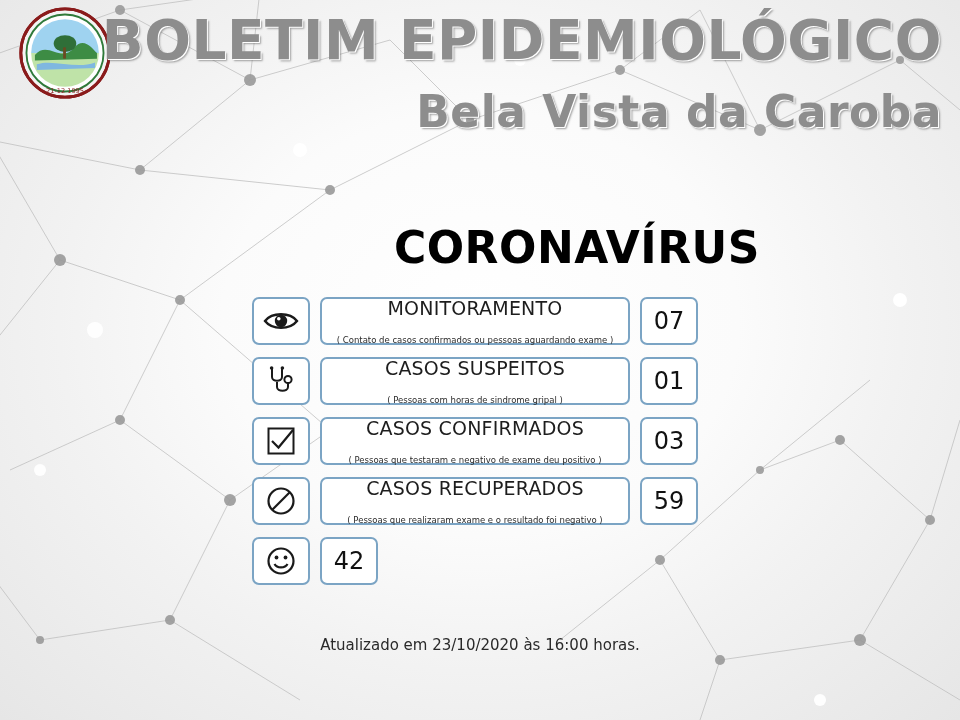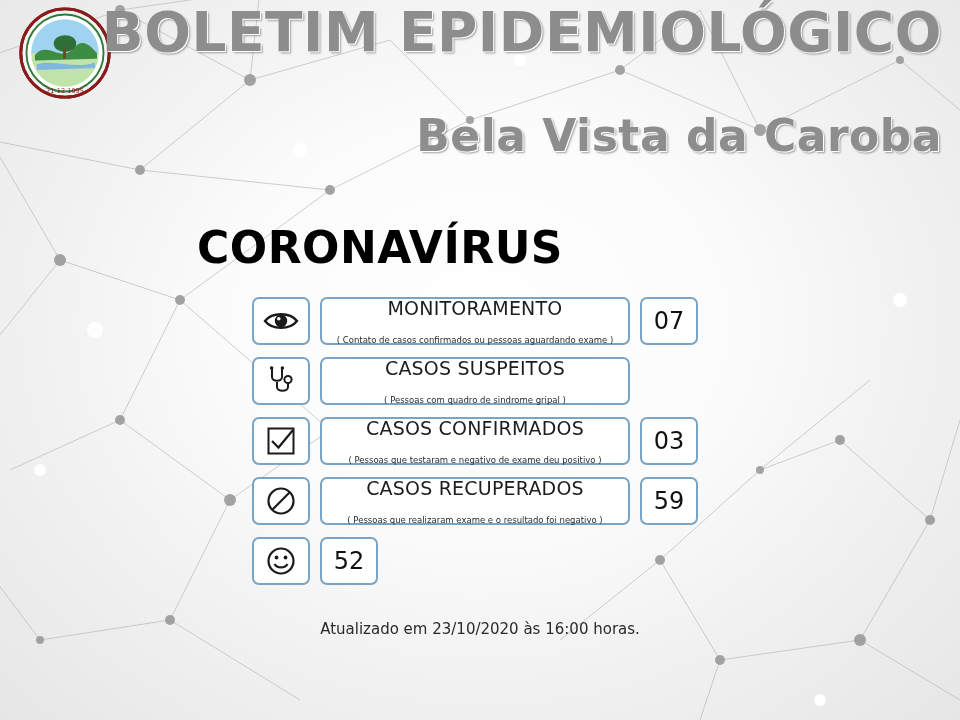--- a/index.html
+++ b/index.html
@@ -54,38 +54,37 @@
     font-family: "DejaVu Sans", sans-serif;
     font-weight: bold;
     color: #8d8d8d;
     letter-spacing: 0.5px;
     text-shadow:
       1px 1px 0 #ffffff,
       2px 2px 2px rgba(90,90,90,0.55);
     white-space: nowrap;
   }
   #title-main {
-    top: 2px;
+    top: 10px;
     font-size: 55px;
     line-height: 60px;
   }
   #title-sub {
     top: 88px;
     font-size: 44px;
     line-height: 48px;
-    margin-top: 24px;
   }
 
   
   #main-title {
     position: absolute;
     top: 222px;
     left: 0;
     width: 760px;
-    text-align: center;
+    text-align: right;
     font-family: "DejaVu Sans", sans-serif;
     font-weight: bold;
     font-size: 44px;
     color: #000000;
     letter-spacing: 0.5px;
   }
 
   
   #rows {
     position: absolute;
@@ -161,21 +160,21 @@
     justify-content: center;
     flex: 0 0 auto;
     font-family: "DejaVu Sans", sans-serif;
     font-size: 24px;
     color: #111111;
   }
 
   
   #updated-text {
     position: absolute;
-    top: 620px;
+    top: 636px;
     left: 0;
     width: 960px;
     text-align: center;
     font-family: "DejaVu Sans", sans-serif;
     font-size: 15px;
     color: #2a2a2a;
   }
 </style>
 </head>
 <body>
@@ -279,22 +278,23 @@
         <svg width="26" height="30" viewBox="0 0 26 30" xmlns="http://www.w3.org/2000/svg">
           <path d="M4 2 L4 11 C4 16, 14 16, 14 11 L14 2" fill="none" stroke="#1a1a1a" stroke-width="2"></path>
           <path d="M9 16 L9 21 C9 26, 20 26, 20 21 L20 17" fill="none" stroke="#1a1a1a" stroke-width="2"></path>
           <circle cx="20" cy="13.5" r="3.6" fill="none" stroke="#1a1a1a" stroke-width="2"></circle>
           <circle cx="3.6" cy="2" r="1.8" fill="#1a1a1a"></circle>
           <circle cx="14.4" cy="2" r="1.8" fill="#1a1a1a"></circle>
         </svg>
       </div>
       <div class="label-box">
         <div class="label-main">CASOS SUSPEITOS</div>
-        <div class="label-sub">( Pessoas com quadro de sindrome gripal )</div>
-      </div>
+        <div class="label-sub">( Pessoas com horas de sindrome gripal )</div>
+      </div>
+      <div class="count-box">01</div>
     </div>
 
     <div class="row">
       <div class="icon-box">
         <svg width="30" height="30" viewBox="0 0 30 30" xmlns="http://www.w3.org/2000/svg">
           <rect x="2.5" y="2.5" width="25" height="25" fill="none" stroke="#1a1a1a" stroke-width="2"></rect>
           <path d="M6 15 L12.5 21.5 L27 4" fill="none" stroke="#1a1a1a" stroke-width="2.2"></path>
         </svg>
       </div>
       <div class="label-box">
@@ -320,20 +320,20 @@
 
     <div class="row">
       <div class="icon-box">
         <svg width="30" height="30" viewBox="0 0 30 30" xmlns="http://www.w3.org/2000/svg">
           <circle cx="15" cy="15" r="12.5" fill="none" stroke="#1a1a1a" stroke-width="2.2"></circle>
           <circle cx="10.5" cy="11.5" r="1.9" fill="#1a1a1a"></circle>
           <circle cx="19.5" cy="11.5" r="1.9" fill="#1a1a1a"></circle>
           <path d="M8.5 18 C11 22.5, 19 22.5, 21.5 18" fill="none" stroke="#1a1a1a" stroke-width="2.2"></path>
         </svg>
       </div>
-      <div class="count-box">52</div>
+      <div class="count-box">42</div>
     </div>
 
   </div>
 
   <div id="updated-text">Atualizado em 23/10/2020 às  16:00 horas.</div>
 
 </div>
 
 </body></html>

